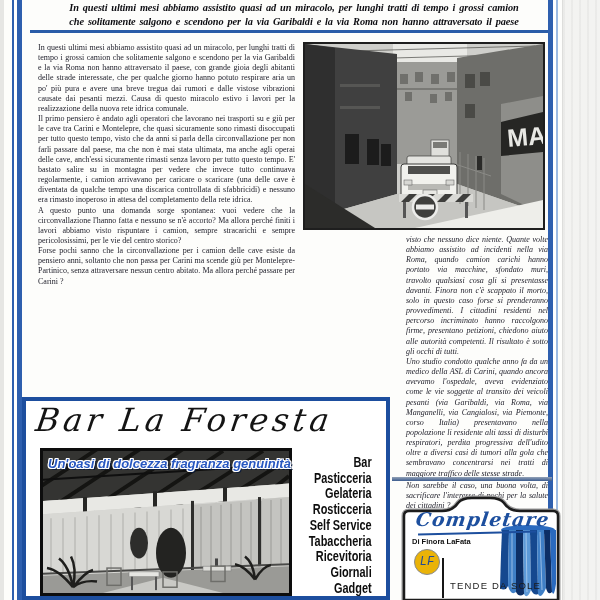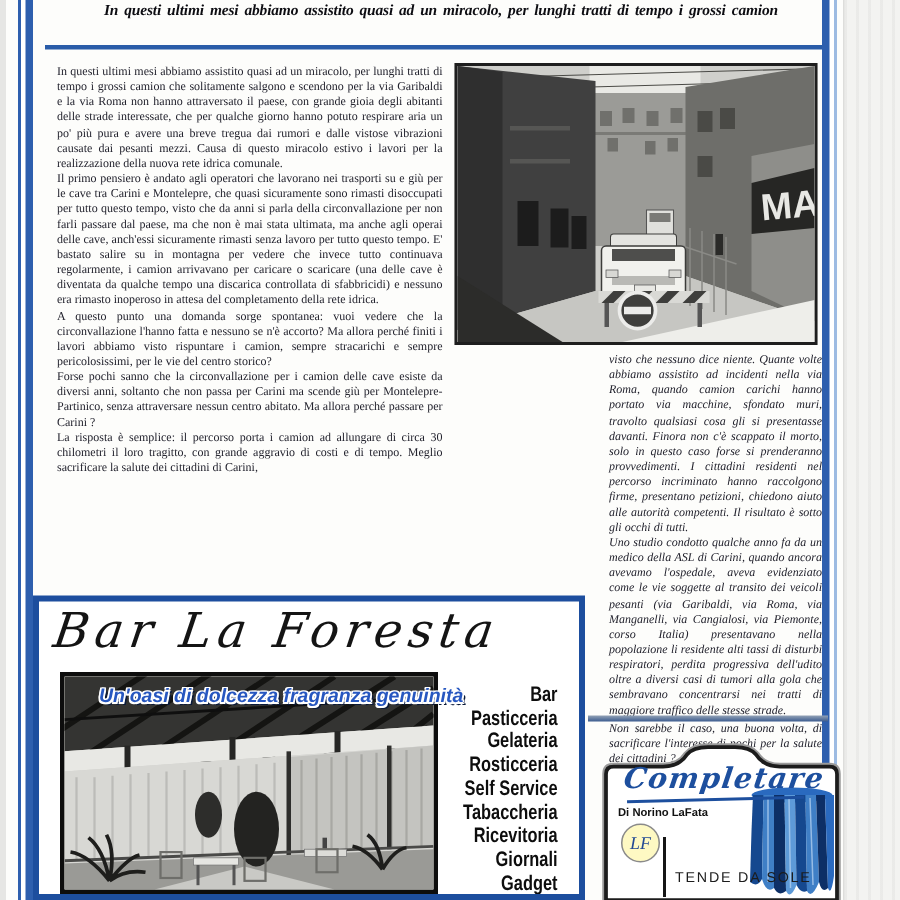--- a/index.html
+++ b/index.html
@@ -38,62 +38,62 @@
     background:linear-gradient(#93a2b6,#3c5c8f);z-index:2;}
   
   #bar-ad{left:22px;top:397px;width:368px;height:203px;border:4px solid #1d4e9e;
     box-sizing:border-box;background:#fff;z-index:2;overflow:hidden;}
   #bar-ad-title{left:10px;top:0px;width:350px;font-family:"DejaVu Serif",serif;
     font-style:italic;font-size:32px;letter-spacing:4px;color:#141414;
     transform:skewX(-8deg);white-space:nowrap;}
   #bar-ad-photo{left:14px;top:47px;width:252px;height:148px;border:3px solid #0d0d0d;
     box-sizing:border-box;background:#d2d2ce;}
   #bar-ad-photo svg{display:block;width:100%;height:100%;}
-  #bar-ad-tagline{left:40px;top:55px;width:204px;font-family:"Liberation Sans",sans-serif;
+  #bar-ad-tagline{left:22px;top:55px;width:204px;font-family:"Liberation Sans",sans-serif;
     font-weight:bold;font-style:italic;font-size:13px;color:#2757c0;white-space:nowrap;
     text-shadow:-1px 0 #fff,1px 0 #fff,0 -1px #fff,0 1px #fff,-1px -1px #fff,1px 1px #fff,1px -1px #fff,-1px 1px #fff,2px 2px 0 #0a1a3a;}
   #bar-ad-services{right:14px;top:54px;text-align:right;font-family:"Liberation Sans",sans-serif;
     font-weight:bold;font-size:14px;line-height:15.7px;color:#0d0d0d;
     transform:scaleX(0.78);transform-origin:100% 0;white-space:nowrap;}
   
   #completare-ad{left:400px;top:494px;width:162px;height:106px;z-index:3;}
   #completare-frame{left:0;top:0;width:162px;height:106px;}
   #completare-title{left:16px;top:14px;width:132px;font-family:"DejaVu Serif",serif;
     font-style:italic;font-weight:bold;font-size:19px;color:#1d4f9e;letter-spacing:1px;
     transform:skewX(-8deg);white-space:nowrap;}
   #completare-swash{left:18px;top:38px;width:118px;height:1.5px;background:#1d4f9e;transform:rotate(-1.5deg);}
   #completare-subtitle{left:12px;top:43px;font-family:"Liberation Sans",sans-serif;
     font-weight:bold;font-size:7.5px;color:#111;}
   #lf-logo{left:14px;top:55px;width:26px;height:26px;border-radius:50%;border:1.5px solid #8a8a8a;
     box-sizing:border-box;display:flex;align-items:center;justify-content:center;
-    font-family:Liberation Serif, serif;font-style:italic;font-size:12px;color:#234a94;background:#fef9c3;}
+    font-family:Liberation Mono, monospace;font-style:italic;font-size:12px;color:#234a94;background:#eab308;}
   #tende-divider-line{left:42px;top:64px;width:2px;height:40px;background:#161616;}
   #tende-label{left:50px;top:86px;font-family:Liberation Sans, sans-serif;
     font-size:9.5px;letter-spacing:1.2px;color:#1c1c1c;white-space:nowrap;}
   #curtain{left:100px;top:30px;width:56px;height:76px;}
 </style>
 </head>
 <body>
 
 <div class="abs" id="left-paper-edge"></div>
 <div class="abs" id="right-paper-edge"></div>
 <div class="abs" id="left-rule-bar"></div>
 <div class="abs" id="right-rule-bar"></div>
 
 <div class="abs" id="headline">
   <div>In questi ultimi mesi abbiamo assistito quasi ad un miracolo, per lunghi tratti di tempo i grossi camion</div>
+  <div>che solitamente salgono e scendono per la via Garibaldi e la via Roma non hanno attraversato il paese</div>
 </div>
 <div class="abs" id="headline-divider"></div>
 
 <div class="abs bodytext" id="col-left">
   <p>In questi ultimi mesi abbiamo assistito quasi ad un miracolo, per lunghi tratti di tempo i grossi camion che solitamente salgono e scendono per la via Garibaldi e la via Roma non hanno attraversato il paese, con grande gioia degli abitanti delle strade interessate, che per qualche giorno hanno potuto respirare aria un po' più pura e avere una breve tregua dai rumori e dalle vistose vibrazioni causate dai pesanti mezzi. Causa di questo miracolo estivo i lavori per la realizzazione della nuova rete idrica comunale.</p>
   <p>Il primo pensiero è andato agli operatori che lavorano nei trasporti su e giù per le cave tra Carini e Montelepre, che quasi sicuramente sono rimasti disoccupati per tutto questo tempo, visto che da anni si parla della circonvallazione per non farli passare dal paese, ma che non è mai stata ultimata, ma anche agli operai delle cave, anch'essi sicuramente rimasti senza lavoro per tutto questo tempo. E' bastato salire su in montagna per vedere che invece tutto continuava regolarmente, i camion arrivavano per caricare o scaricare (una delle cave è diventata da qualche tempo una discarica controllata di sfabbricidi) e nessuno era rimasto inoperoso in attesa del completamento della rete idrica.</p>
   <p>A questo punto una domanda sorge spontanea: vuoi vedere che la circonvallazione l'hanno fatta e nessuno se n'è accorto? Ma allora perché finiti i lavori abbiamo visto rispuntare i camion, sempre stracarichi e sempre pericolosissimi, per le vie del centro storico?</p>
-  <p>Forse pochi sanno che la circonvallazione per i camion delle cave esiste da diversi anni, soltanto che non passa per Carini ma scende giù per Montelepre-Partinico, senza attraversare nessun centro abitato. Ma allora perché passare per Carini ?</p>
-  <p>La risposta è semplice: il percorso porta i camion ad allungare di circa 30 chilometri il loro tragitto, con grande aggravio di costi e di tempo. Meglio sacrificare la salute dei cittadini di Carini,</p>
+  <p>Forse pochi sanno che la circonvallazione per i camion delle cave esiste da pensiero anni, soltanto che non passa per Carini ma scende giù per Montelepre-Partinico, senza attraversare nessun centro abitato. Ma allora perché passare per Carini ?</p>
 </div>
 
 <div class="abs" id="street-photo">
   <svg viewBox="0 0 238 184" preserveAspectRatio="none">
     <rect x="0" y="0" width="238" height="184" fill="#cfcfcb"></rect>
     <rect x="88" y="0" width="74" height="42" fill="#e9e9e5"></rect>
     <path d="M10,8 L230,2 M15,16 L235,10" stroke="#4a4a46" stroke-width="0.7" fill="none"></path>
     <rect x="88" y="18" width="78" height="102" fill="#9b9b97"></rect>
     <rect x="95" y="30" width="8" height="10" fill="#70706c"></rect>
       <rect x="110" y="28" width="8" height="10" fill="#70706c"></rect>
@@ -220,17 +220,17 @@
     <path d="M16,6 L23,6 L24,70 Q19,74 16,68 Z" fill="#0d2f66"></path>
     <path d="M23,6 L30,6 L31,66 Q27,76 24,70 Z" fill="#5d9ad8"></path>
     <path d="M30,6 L37,6 L38,70 Q34,72 31,66 Z" fill="#15488f"></path>
     <path d="M37,6 L44,6 L46,64 Q41,76 38,70 Z" fill="#3f7fc6"></path>
     <path d="M44,6 L50,6 L52,68 Q48,72 46,64 Z" fill="#0d2f66"></path>
     <path d="M50,6 L56,6 L56,60 Q54,74 52,68 Z" fill="#2a6abf"></path>
     <path d="M12,8 L12,64 M26,8 L27,68 M40,8 L42,66" stroke="#bcd6f2" stroke-width="1" opacity="0.7" fill="none"></path>
   </svg>
   <div class="abs" id="completare-title">Completare</div>
   <div class="abs" id="completare-swash"></div>
-  <div class="abs" id="completare-subtitle">Di Norino LaFata</div>
+  <div class="abs" id="completare-subtitle">Di Finora LaFata</div>
   <div class="abs" id="lf-logo">LF</div>
   <div class="abs" id="tende-divider-line"></div>
   <div class="abs" id="tende-label">TENDE DA SOLE</div>
 </div>
 
 </body></html>

